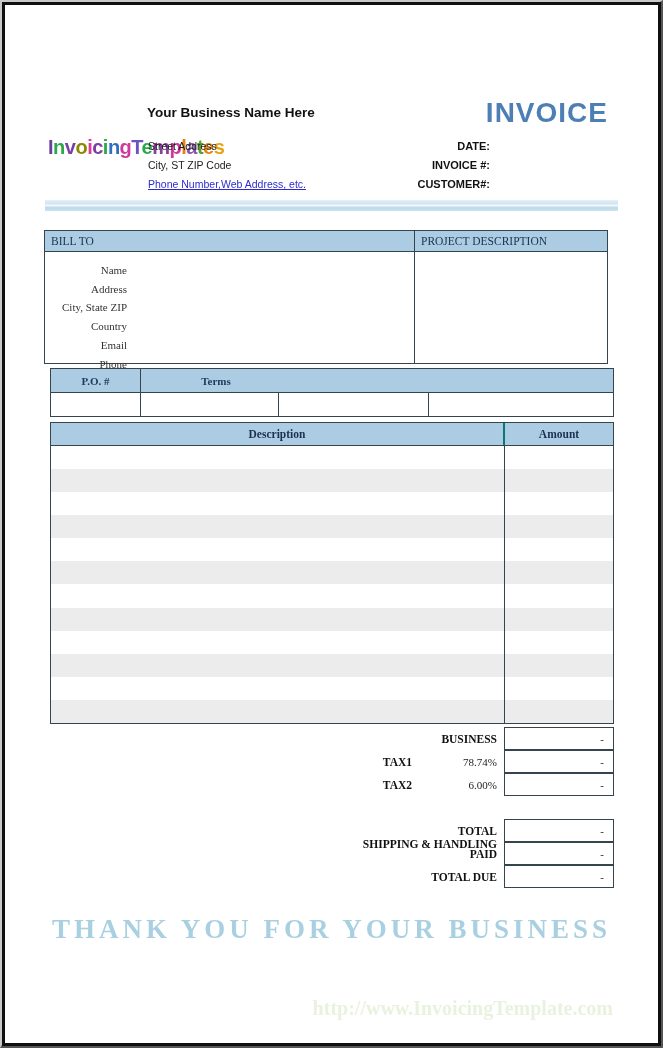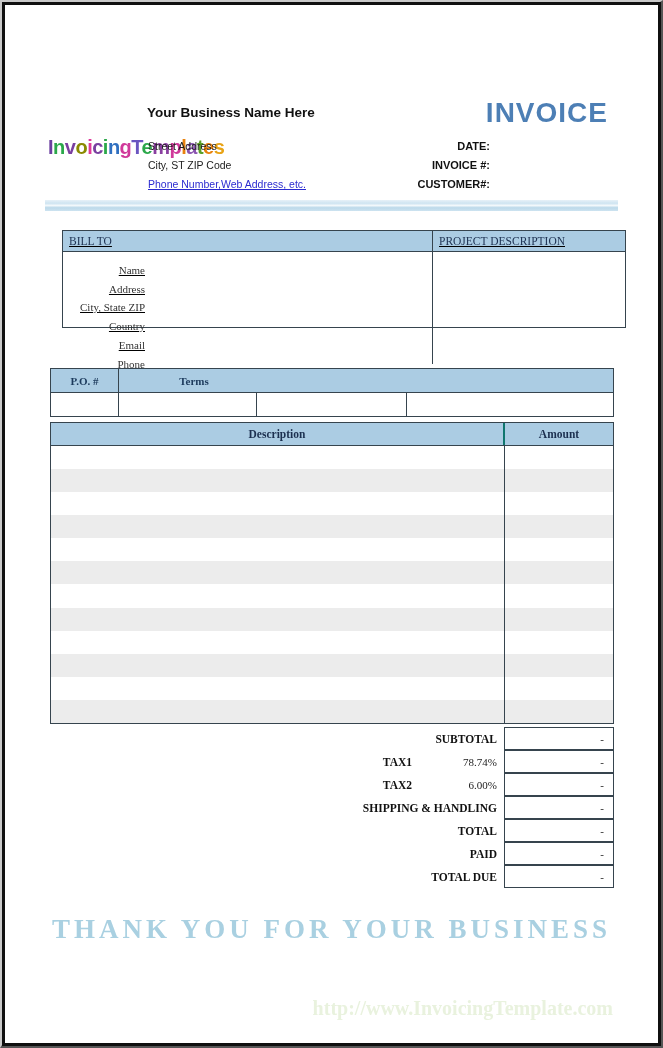--- a/index.html
+++ b/index.html
@@ -26,38 +26,38 @@
   .invoice-title{right:55px;top:97px;font-size:28px;font-weight:bold;color:#4d7fb5;letter-spacing:1px;}
   .hdr-field{right:173px;font-size:11px;font-weight:bold;color:#111;}
 
   .separator{left:45px;top:200px;width:573px;height:11px;
     background:linear-gradient(#e7f1f8 0%,#cfe4f1 30%,#f2f8fb 50%,#bcd9ea 70%,#cde3f0 100%);}
 
   
   .box-border{border:1px solid #36444e;box-sizing:border-box;}
   .sec-hdr-text{font-family:"Liberation Serif",serif;font-size:11.5px;color:#1c3050;}
 
-  .billto{left:62px;top:230px;width:564px;height:98px;text-decoration:underline;}
+  .billto{left:44px;top:230px;width:564px;height:134px;}
   .billto .hrow{display:flex;height:21px;background:#abcce3;border-bottom:1px solid #36444e;box-sizing:border-box;}
   .billto .hc1{width:370px;border-right:1px solid #36444e;box-sizing:border-box;display:flex;align-items:center;padding-left:6px;}
   .billto .hc2{flex:1;display:flex;align-items:center;padding-left:6px;}
   .billto .brow{display:flex;height:112px;}
   .billto .bc1{width:370px;border-right:1px solid #36444e;box-sizing:border-box;}
   .billto .bc2{flex:1;}
   .bill-labels{width:82px;text-align:right;padding-top:9px;}
   .bill-labels div{font-family:"Liberation Serif",serif;font-size:11px;color:#333;line-height:18.7px;}
 
   .ordtbl{left:50px;top:368px;width:564px;}
   .ord-row{display:flex;box-sizing:border-box;}
   .ord-head{height:24px;background:#abcce3;border-bottom:1px solid #36444e;box-sizing:border-box;}
   .ord-body{height:23px;background:#fff;}
   .ord-cell{box-sizing:border-box;border-right:1px solid #36444e;display:flex;align-items:center;justify-content:center;
     font-family:"Liberation Serif",serif;font-size:11px;font-weight:600;color:#1c3a5c;}
   .ord-cell:last-child{border-right:none;}
-  .ord-c0{width:68px;}.ord-c1{width:138px;}.ord-c2{width:150px;}.ord-c3{flex:1;}
+  .ord-c0{width:90px;}.ord-c1{width:138px;}.ord-c2{width:150px;}.ord-c3{flex:1;}
 
   .items-head{left:50px;top:422px;width:564px;height:24px;display:flex;background:#abcce3;}
   .items-head .dcell{width:454px;border-right:2px solid #0f766e;box-sizing:border-box;display:flex;align-items:center;justify-content:center;}
   .items-head .acell{flex:1;display:flex;align-items:center;justify-content:center;}
   .items-head .sec-hdr-text{font-weight:600;}
   .items-body{left:50px;top:446px;width:564px;height:278px;border-top:none;display:flex;flex-direction:column;}
   .item-row{flex:1;display:flex;}
   .item-row.stripe{background:#ececec;}
   .item-desc{width:454px;border-right:1px solid #36444e;box-sizing:border-box;font-family:"Liberation Serif",serif;font-size:11px;color:#222;padding-left:6px;}
   .item-amt{flex:1;font-family:"Liberation Serif",serif;font-size:11px;color:#222;text-align:right;padding-right:8px;}
@@ -185,39 +185,39 @@
     </div>
     <div class="item-row stripe">
       <div class="item-desc"></div>
       <div class="item-amt"></div>
     </div>
   </div>
 
 <div id="totals">
     <div class="abs totals-row" style="top: 727px;">
       <div class="t-labels">
-        <span class="t-name">SUBTOTAL</span>
+        <span class="t-name">BUSINESS</span>
       </div>
       <div class="t-box">-</div>
     </div>
     <div class="abs totals-row" style="top: 750px;">
       <div class="t-labels">
         <span class="t-name">TAX1</span>
         <span class="t-pct">78.74%</span>
       </div>
       <div class="t-box">-</div>
     </div>
     <div class="abs totals-row" style="top: 773px;">
       <div class="t-labels">
         <span class="t-name">TAX2</span>
         <span class="t-pct">6.00%</span>
       </div>
       <div class="t-box">-</div>
     </div>
-    <div class="abs totals-row" style="top: 796px;">
+    <div class="abs totals-row" style="top: 832px;">
       <div class="t-labels">
         <span class="t-name">SHIPPING &amp; HANDLING</span>
       </div>
       <div class="t-box">-</div>
     </div>
     <div class="abs totals-row" style="top: 819px;">
       <div class="t-labels">
         <span class="t-name">TOTAL</span>
       </div>
       <div class="t-box">-</div>

